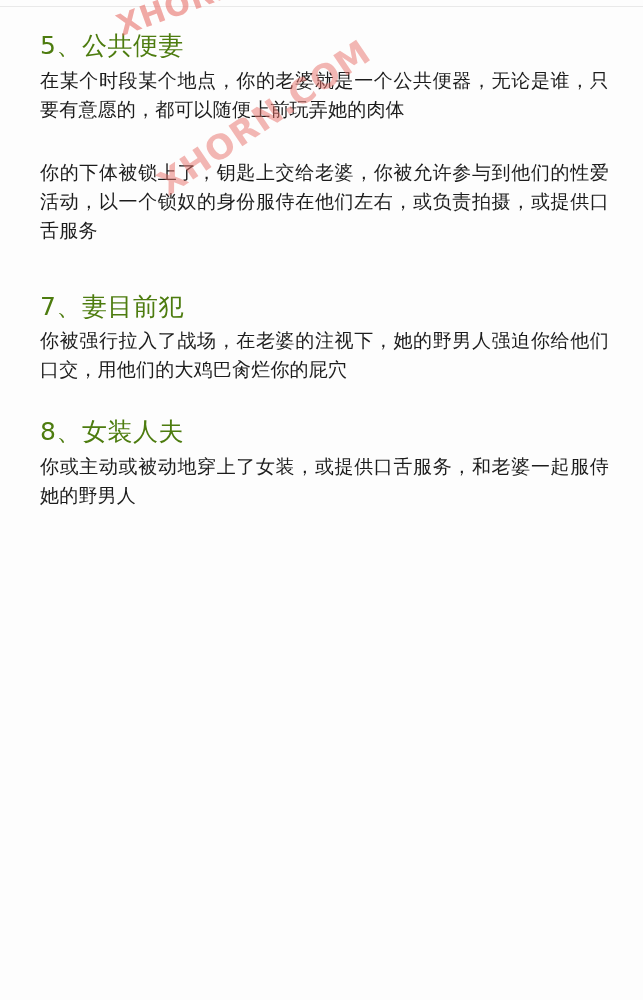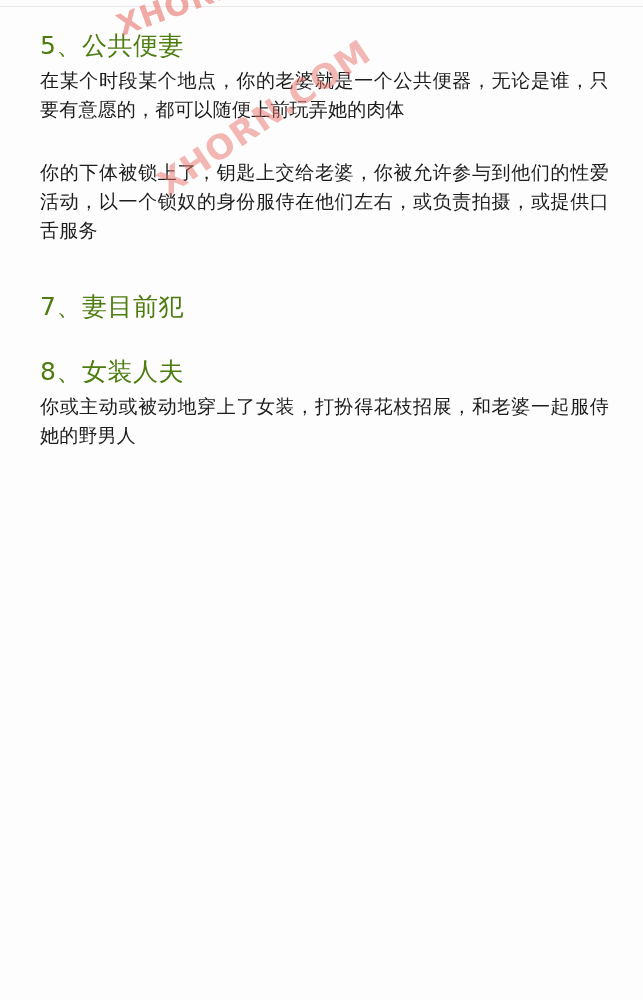--- a/index.html
+++ b/index.html
@@ -112,21 +112,22 @@
       <div class="section-title">5、公共便妻</div>
       <div class="section-body">在某个时段某个地点，你的老婆就是一个公共便器，无论是谁，只要有意愿的，都可以随便上前玩弄她的肉体</div>
     </div>
 
     <div class="section s6">
       <div class="section-body">你的下体被锁上了，钥匙上交给老婆，你被允许参与到他们的性爱活动，以一个锁奴的身份服侍在他们左右，或负责拍摄，或提供口舌服务</div>
     </div>
 
     <div class="section s7">
       <div class="section-title">7、妻目前犯</div>
+      <div class="section-body">你被强行拉入了战场，在老婆的注视下，她的野男人强迫你给他们口交，用他们的大鸡巴肏烂你的屁穴</div>
     </div>
 
     <div class="section s8">
       <div class="section-title">8、女装人夫</div>
-      <div class="section-body">你或主动或被动地穿上了女装，打扮得花枝招展，和老婆一起服侍她的野男人</div>
+      <div class="section-body">你或主动或被动地穿上了女装，或提供口舌服务，和老婆一起服侍她的野男人</div>
     </div>
 
   </div>
 </div>
 
 </body></html>

